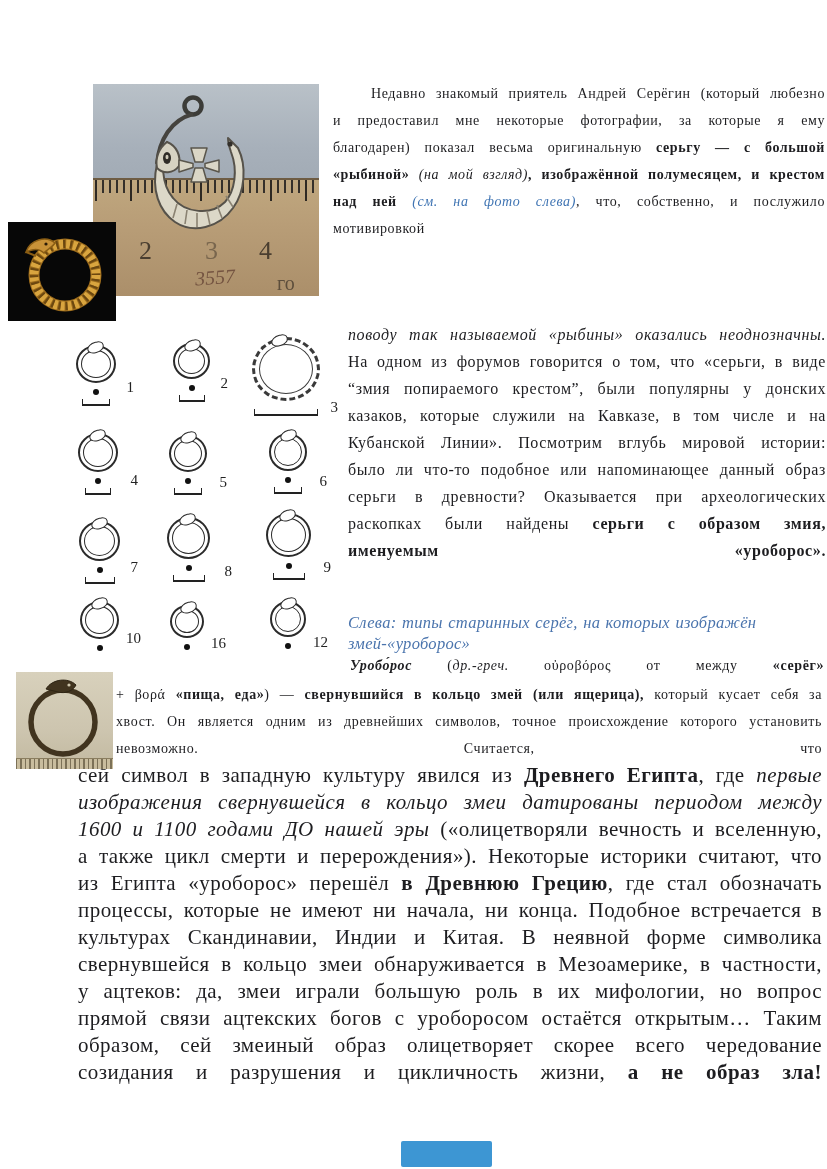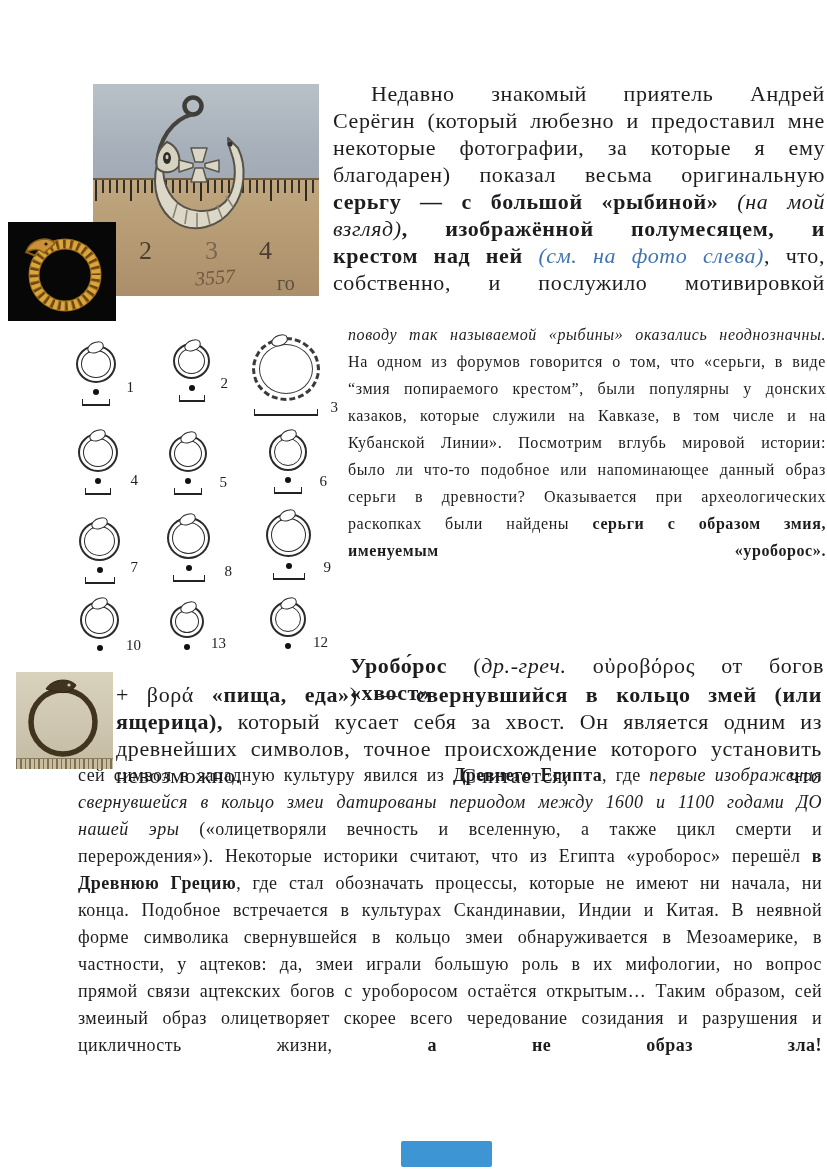--- a/index.html
+++ b/index.html
@@ -1,34 +1,34 @@
 <!DOCTYPE html>
 <html><head>
 <meta charset="utf-8">
 <style>
   html,body{margin:0;padding:0;background:#ffffff;}
   .page{position:relative;width:827px;height:1169px;background:#ffffff;overflow:hidden;
         font-family:"Liberation Serif","DejaVu Serif",serif;color:#1d1d20;}
   
   .tb{position:absolute;text-align:justify;text-align-last:justify;
-      font-size:22px;line-height:27px;letter-spacing:.6px;word-spacing:3.5px;}
+      font-size:14px;line-height:27px;letter-spacing:.6px;word-spacing:3.5px;}
   .run{ }
   .run-b{font-weight:bold;}
   .run-i{font-style:italic;}
-  .run-bi{font-weight:bold;}
+  .run-bi{font-weight:bold;font-style:italic;}
   .run-link{color:#3f74b3;font-style:italic;}
   #blockA{left:333px;top:80px;width:492px;text-indent:38px;}
   #blockB{left:112px;top:273px;width:710px;}
   #blockC{left:348px;top:321px;width:478px;font-size:16px;}
   #caption{left:348px;top:612px;width:436px;font-size:16.5px;line-height:21px;
            color:#4a74ad;font-style:italic;text-align:left;text-align-last:left;
            letter-spacing:.3px;word-spacing:1px;}
   #blockD{left:350px;top:652px;width:474px;}
   #blockE{left:116px;top:681px;width:706px;}
-  #blockF{left:78px;top:762px;width:744px;font-size:18px;letter-spacing:.45px;}
+  #blockF{left:78px;top:762px;width:744px;font-size:21px;letter-spacing:.45px;}
   
   .photoTop{position:absolute;left:93px;top:84px;width:226px;height:212px;
             background:linear-gradient(180deg,#b9c1c8 0%,#a7b0ba 30%,#9fa8b2 55%,#a9b2bb 100%);
             overflow:hidden;}
   .wood{position:absolute;left:0;right:0;top:94px;bottom:0;
         background:linear-gradient(180deg,#c0a87f 0%,#b89d77 40%,#ab8f6a 100%);}
   .wood .edge{position:absolute;left:0;right:0;top:0;height:2px;background:#6e5c43;}
   .ticksMinor{position:absolute;left:2px;right:0;top:2px;height:13px;
               background:repeating-linear-gradient(90deg,#35302a 0 1.6px,transparent 1.6px 7px);}
   .ticksHalf{position:absolute;left:2px;right:0;top:2px;height:21px;
@@ -158,36 +158,37 @@
     </div>
     <div class="fitem" style="left:224px;top:180px;width:45px;">
       <div class="ring" style="width:45px;height:44px;"></div>
       <div class="fdot"></div>
         <div class="fbar" style="width:30px;"></div>
       <span class="fnum" style="right:-20px;bottom:4px;">9</span>
     </div>
     <div class="fitem" style="left:38px;top:268px;width:39px;">
       <div class="ring" style="width:39px;height:38px;"></div>
       <div class="fdot"></div>
-      <span class="fnum" style="right:-22px;bottom:1px;">10</span>
+      <span class="fnum" style="right:-22px;bottom:8px;">10</span>
     </div>
     <div class="fitem" style="left:128px;top:272px;width:34px;">
       <div class="ring" style="width:34px;height:33px;"></div>
       <div class="fdot"></div>
-      <span class="fnum" style="right:-22px;bottom:2px;">13</span>
+      <span class="fnum" style="right:-22px;bottom:2px;">16</span>
     </div>
     <div class="fitem" style="left:228px;top:268px;width:36px;">
       <div class="ring" style="width:36px;height:36px;"></div>
       <div class="fdot"></div>
       <span class="fnum" style="right:-22px;bottom:2px;">12</span>
     </div>
   </div>
 
-
-  <div class="tb" id="blockD"><span class="run-bi">Уробо́рос </span><span class="run">(</span><span class="run-i">др.-греч.</span><span class="run"> οὐροβόρος от богов </span><span class="run-b">«хвост»</span></div>
+  <div class="tb" id="caption">Слева: типы старинных серёг, на которых изображён змей-«уроборос»</div>
+
+  <div class="tb" id="blockD"><span class="run-bi">Уробо́рос </span><span class="run">(</span><span class="run-i">др.-греч.</span><span class="run"> οὐροβόρος от между </span><span class="run-b">«серёг»</span></div>
   <div class="tb" id="blockE"><span class="run">+ βορά </span><span class="run-b">«пища, еда»</span><span class="run">) — </span><span class="run-b">свернувшийся в кольцо змей (или ящерица),</span><span class="run"> который кусает себя за хвост. Он является одним из древнейших символов, точное происхождение которого установить невозможно. Считается, что</span></div>
   <div class="tb" id="blockF"><span class="run">сей символ в западную культуру явился из </span><span class="run-b">Древнего Египта</span><span class="run">, где </span><span class="run-i">первые изображения свернувшейся в кольцо змеи датированы периодом между 1600 и 1100 годами ДО нашей эры</span><span class="run"> («олицетворяли вечность и вселенную, а также цикл смерти и перерождения»). Некоторые историки считают, что из Египта «уроборос» перешёл </span><span class="run-b">в Древнюю Грецию</span><span class="run">, где стал обозначать процессы, которые не имеют ни начала, ни конца. Подобное встречается в культурах Скандинавии, Индии и Китая. В неявной форме символика свернувшейся в кольцо змеи обнаруживается в Мезоамерике, в частности, у ацтеков: да, змеи играли большую роль в их мифологии, но вопрос прямой связи ацтекских богов с уроборосом остаётся открытым… Таким образом, сей змеиный образ олицетворяет скорее всего чередование созидания и разрушения и цикличность жизни, </span><span class="run-b">а не образ зла!</span></div>
 
   <div class="photoBottom">
     <svg width="97" height="87" viewBox="0 0 97 87">
       <circle cx="47" cy="50" r="32" fill="none" stroke="#41341f" stroke-width="5.5"></circle>
       <path d="M30,17 C36,7 52,5 60,13 C57,19 49,22 42,20 Z" fill="#41341f" stroke="#2e2414" stroke-width="1"></path>
       <circle cx="53" cy="13" r="1.6" fill="#cfc6ac"></circle>
     </svg>
     <div class="miniRuler"></div>

